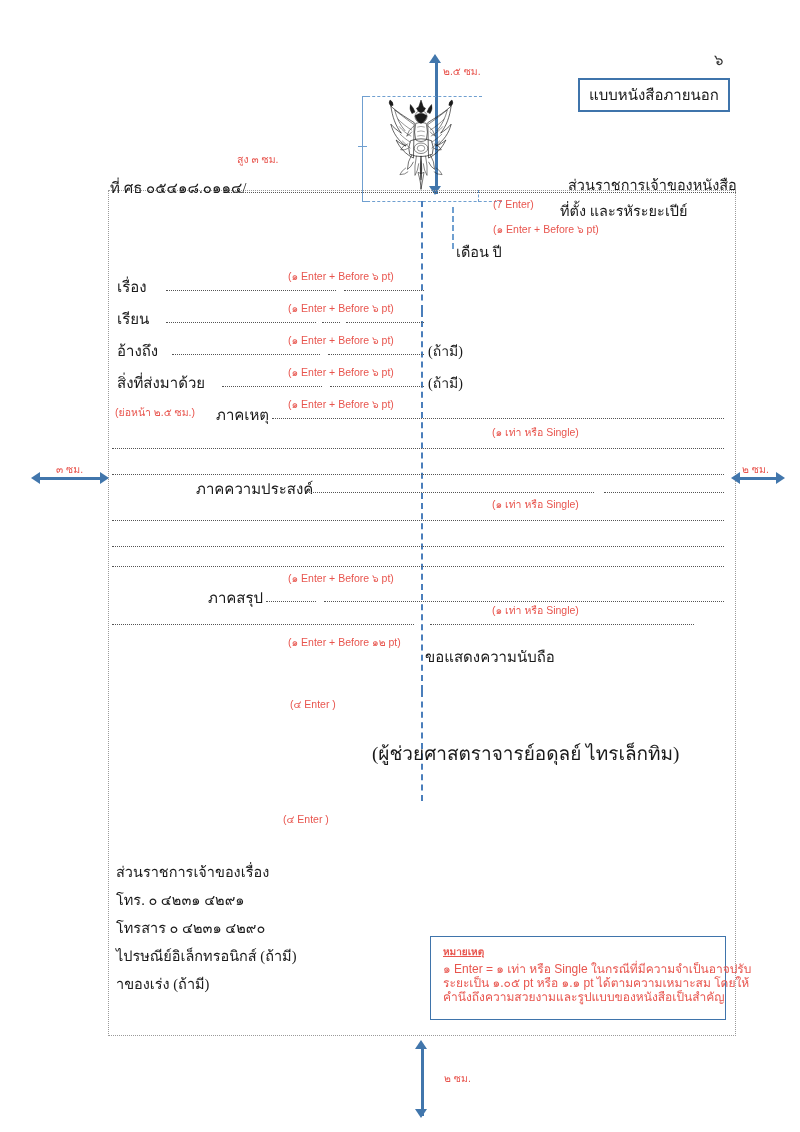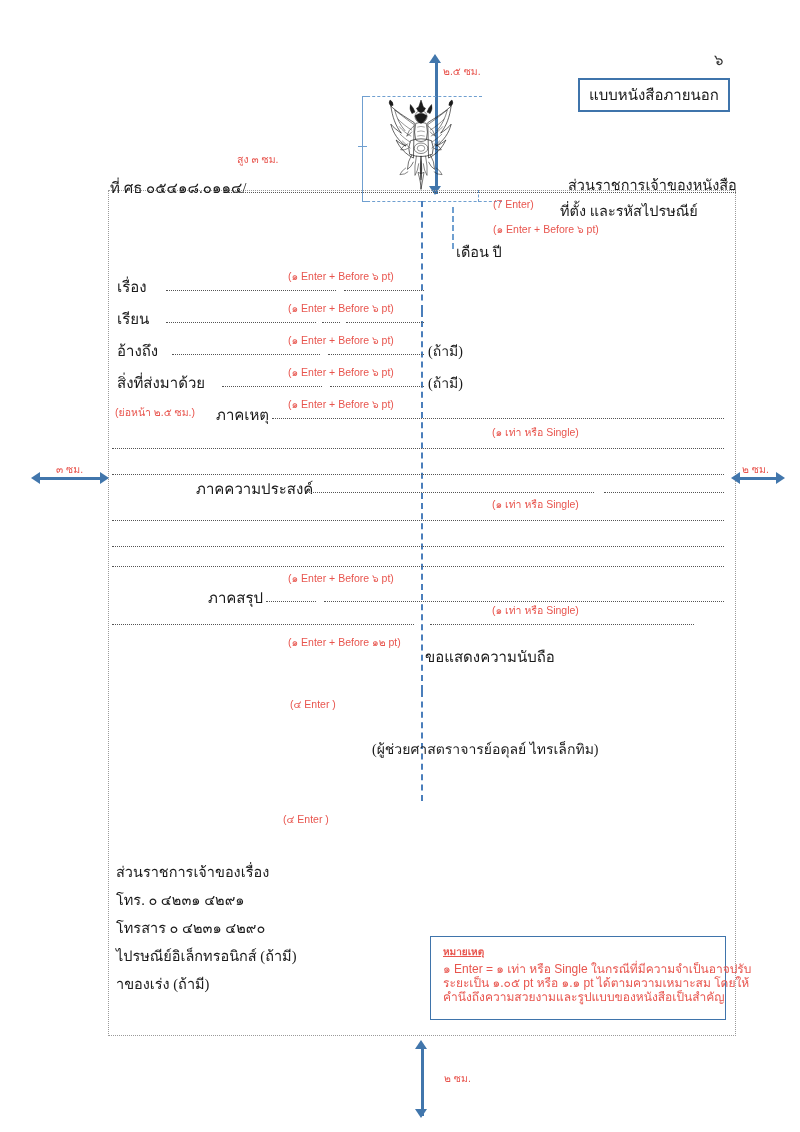--- a/index.html
+++ b/index.html
@@ -220,21 +220,21 @@
   <div class="abs vaxis" style="left:421px; top:311px; height:380px;"></div>
   <div class="abs vaxis" style="left:421px; top:691px; height:110px;"></div>
 
   <div class="abs" id="content-frame-top"></div>
   <div class="abs" id="content-frame"></div>
 
   <div class="abs thai field-label" style="left:110px; top:176px;">ที่ ศธ ๐๕๔๑๘.๐๑๑๔/</div>
   <div class="abs dotline" style="left:228px; top:192px; width:508px;"></div>
 
   <div class="abs thai" style="left:568px; top:173px; font-size:14.5px;">ส่วนราชการเจ้าของหนังสือ</div>
-  <div class="abs thai" style="left:560px; top:199px; font-size:14.5px;">ที่ตั้ง และรหัสไปรษณีย์</div>
+  <div class="abs thai" style="left:560px; top:199px; font-size:14.5px;">ที่ตั้ง และรหัระยะเปีย์</div>
 
   <div class="abs ann" style="left:493px; top:198px;">(7 Enter)</div>
   <div class="abs ann" style="left:493px; top:221px;">(๑ Enter + Before ๖ pt)</div>
 
   <div class="abs vaxis" style="left:452px; top:207px; height:42px; border-left-color:#6f9fd0;"></div>
   <div class="abs thai" style="left:456px; top:240px; font-size:14.5px;">เดือน  ปี</div>
 
   <div class="abs ann" style="left:288px; top:268px;">(๑ Enter + Before ๖ pt)</div>
   <div class="abs thai field-label" style="left:117px; top:275px;">เรื่อง</div>
   <div class="abs dotline" style="left:166px; top:290px; width:170px;"></div>
@@ -283,21 +283,21 @@
 
   <div class="abs ann" style="left:492px; top:602px;">(๑ เท่า หรือ Single)</div>
   <div class="abs dotline" style="left:112px; top:624px; width:302px;"></div>
   <div class="abs dotline" style="left:430px; top:624px; width:264px;"></div>
 
   <div class="abs ann" style="left:288px; top:634px;">(๑ Enter + Before ๑๒ pt)</div>
   <div class="abs thai field-label" style="left:425px; top:645px;">ขอแสดงความนับถือ</div>
 
   <div class="abs ann" style="left:290px; top:696px;">(๔ Enter )</div>
 
-  <div class="abs thai" style="left:372px; top:738px; font-size:14px;">(ผู้ช่วยศาสตราจารย์อดุลย์  ไทรเล็กทิม)</div>
+  <div class="abs thai" style="left:372px; top:738px; font-size:19px;">(ผู้ช่วยศาสตราจารย์อดุลย์  ไทรเล็กทิม)</div>
 
   <div class="abs ann" style="left:283px; top:811px;">(๔ Enter )</div>
 
   <div class="abs thai" style="left:116px; top:860px; font-size:14.5px;">ส่วนราชการเจ้าของเรื่อง</div>
   <div class="abs thai" style="left:116px; top:888px; font-size:14.5px;">โทร.  ๐ ๔๒๓๑ ๔๒๙๑</div>
   <div class="abs thai" style="left:116px; top:916px; font-size:14.5px;">โทรสาร  ๐ ๔๒๓๑ ๔๒๙๐</div>
   <div class="abs thai" style="left:116px; top:944px; font-size:14.5px;">ไปรษณีย์อิเล็กทรอนิกส์ (ถ้ามี)</div>
   <div class="abs thai" style="left:116px; top:972px; font-size:14.5px;">าของเร่ง (ถ้ามี)</div>
 
   <div class="abs" id="note-box">

